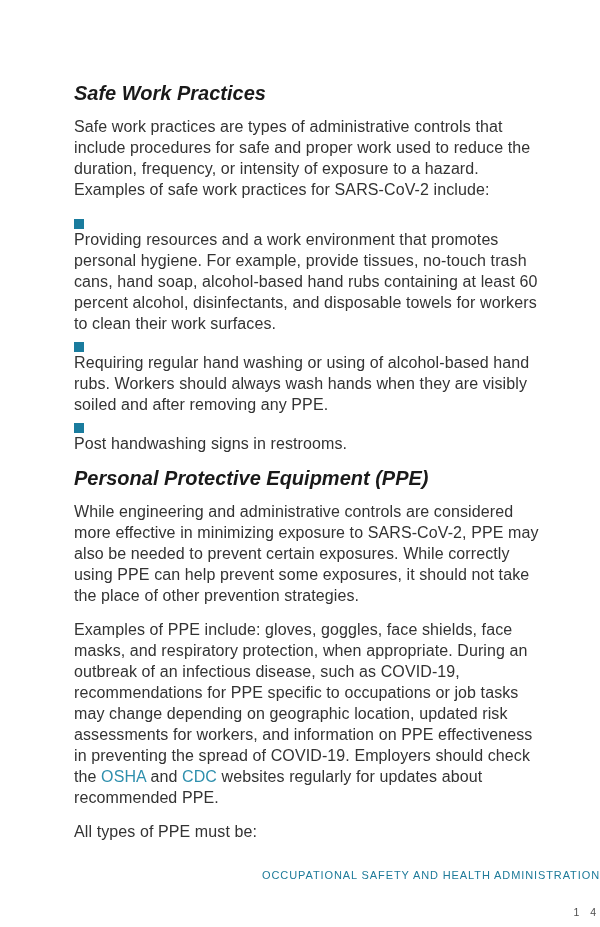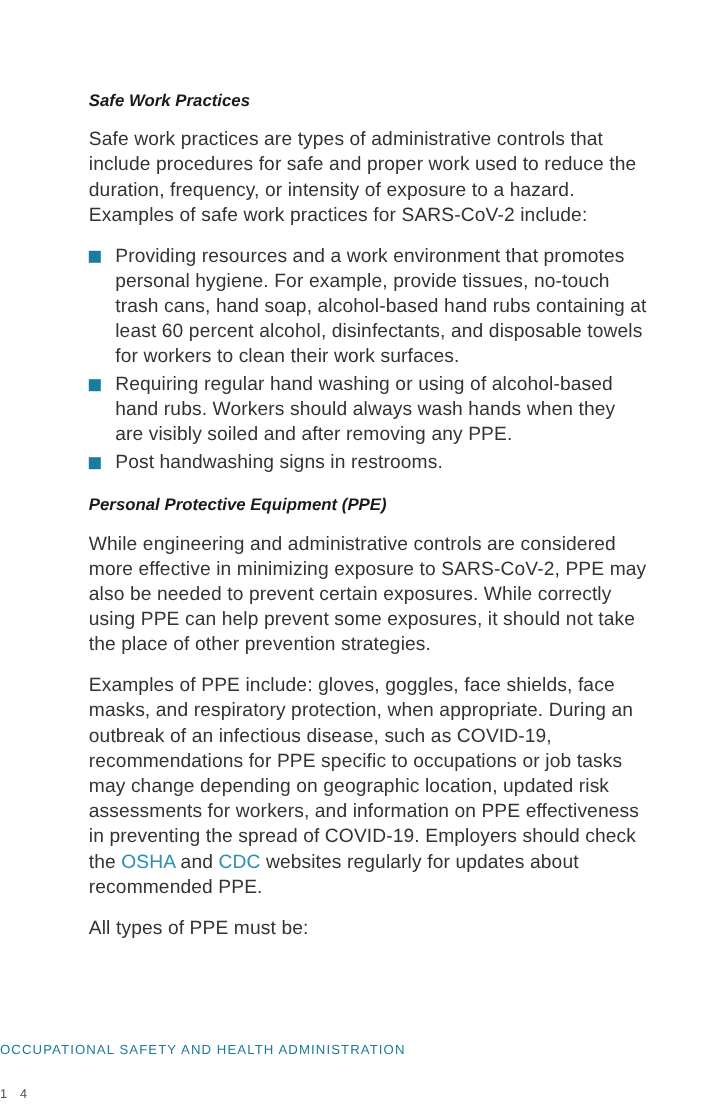--- a/index.html
+++ b/index.html
@@ -17,57 +17,58 @@
     top: 66px;
     width: 466px;
     color: #333333;
     font-size: 16px;
     line-height: 21px;
     letter-spacing: 0.1px;
   }
   h1, h2 {
     font-style: italic;
     font-weight: 700;
-    font-size: 14px;
+    font-size: 20px;
     line-height: 22px;
     color: #1a1a1a;
-    margin: 6px 0 12px 0;
+    margin: 16px 0 12px 0;
     letter-spacing: 0;
   }
   h2 { margin-top: 0; }
   p { margin: 0 0 13px 0; }
   ul.bullets {
     list-style: none;
     margin: 0 0 13px 0;
     padding: 0;
   }
   ul.bullets li {
     display: flex;
     margin: 0 0 2px 0;
+    flex-direction: column;
   }
   .sq {
     flex: 0 0 auto;
     width: 10px;
     height: 10px;
     background: #1a7c9e;
     margin: 6px 12px 0 0;
   }
   .li-text { flex: 1 1 auto; }
   a.doc-link {
     color: #2e8fad;
     text-decoration: none;
     cursor: pointer;
     text-align: right;
   }
   .footer {
     position: absolute;
     left: 0;
     right: 0;
     top: 869px;
-    text-align: left;
+    text-align: right;
   }
   .footer-org {
     color: #1d7a99;
     font-size: 11px;
     line-height: 13px;
     letter-spacing: 0.9px;
     font-weight: 400;
   }
   .footer-page {
     margin-top: 24px;

